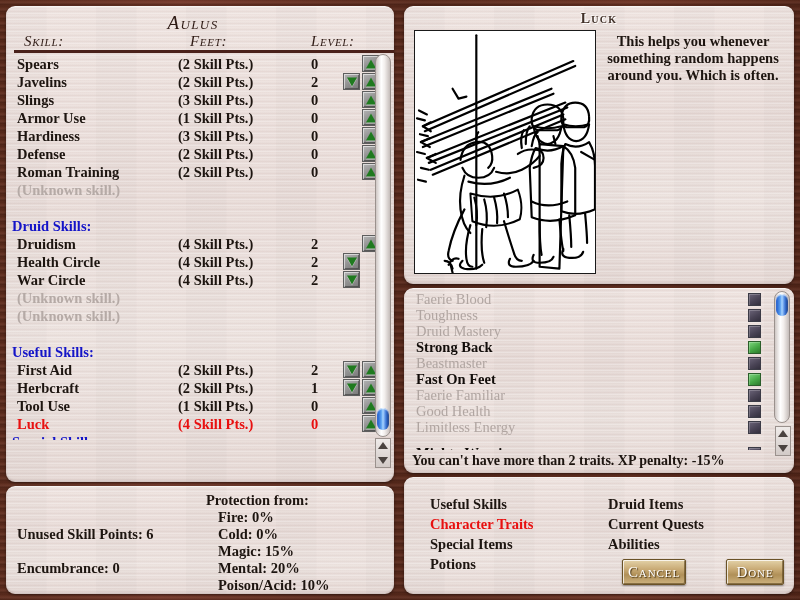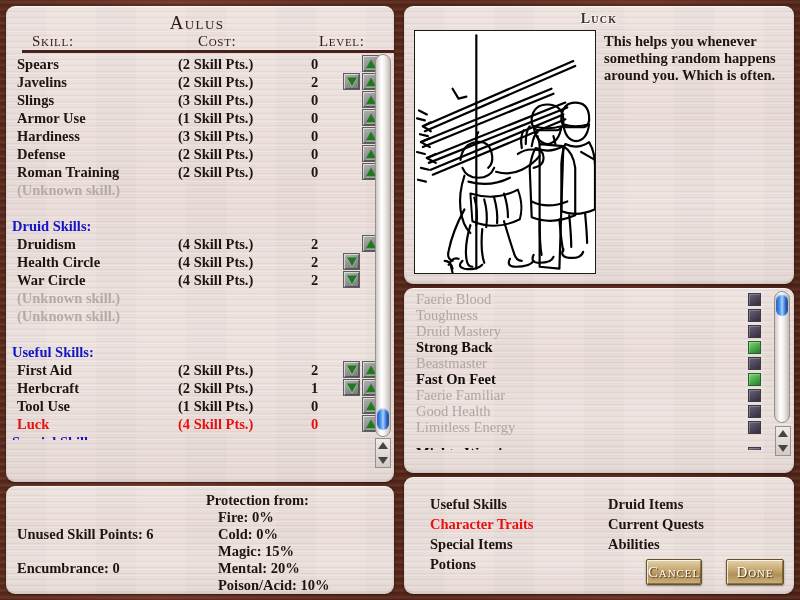--- a/index.html
+++ b/index.html
@@ -38,22 +38,23 @@
     border-radius: 9px;
     box-shadow: inset 0 1px 0 rgba(255,255,255,0.65),
                 inset 0 -1px 2px rgba(120,90,85,0.28),
                 0 1px 3px rgba(0,0,0,0.45);
   }
 
   
   #skill-window { left: 6px; top: 6px; width: 388px; height: 476px; }
 
   .sk-header {
-    position: absolute; left: 16px; right: 0; top: 0; height: 47px;
+    position: absolute; left: 8px; right: 0; top: 0; height: 47px;
     border-bottom: 3px solid #4a211a;
+    font-style: italic;
   }
   #char-name {
     position: absolute; top: 6px; left: 0; right: 0;
     text-align: center; font-size: 19px;
     font-variant: small-caps; letter-spacing: 1.4px;
     color: #2e1a14; text-indent: -22px;
   }
   .col-head {
     position: absolute; top: 27px; font-size: 15px;
     font-variant: small-caps; letter-spacing: .7px; color: #2e1a14;
@@ -150,21 +151,21 @@
     font-weight: bold; color: #403028;
     text-shadow: 1px 1px 0 #fff, -1px -1px 0 rgba(255,255,255,.7);
   }
   #info-pic {
     position: absolute; left: 10px; top: 24px; width: 182px; height: 244px;
     background: #ffffff; border: 1px solid #1a1a1a;
   }
   #info-pic svg { display: block; width: 100%; height: 100%; }
   #info-desc {
     position: absolute; left: 200px; top: 27px; right: 12px;
-    font-size: 14.5px; line-height: 17px; font-weight: bold; color: #1d1510;
+    font-size: 14.5px; line-height: 17px; font-weight: bold; color: #1d1510; text-align: center;
   }
 
   
   #traits-window { left: 404px; top: 288px; width: 390px; height: 185px; }
   #traits-list {
     position: absolute; left: 0; right: 0; top: 2px; height: 160px; overflow: hidden;
   }
   .trow { position: absolute; left: 0; right: 0; height: 17px; line-height: 17px; }
   .t-name {
     position: absolute; left: 12px; font-size: 14.5px; color: #b0a5a1; font-weight: normal;
@@ -209,34 +210,34 @@
     border-radius: 2px;
     box-shadow: inset 1px 1px 0 rgba(255,255,255,0.75),
                 inset -1px -1px 0 rgba(80,58,22,0.55),
                 0 1px 2px rgba(0,0,0,0.4);
     color: #ffffff;
     font-variant: small-caps; font-size: 15px; letter-spacing: .9px;
     line-height: 24px; text-align: center;
     text-shadow: 1px 1px 1px rgba(60,40,10,0.95);
     cursor: pointer;
   }
-  #btn-cancel { right: 92px; width: 56px; }
+  #btn-cancel { right: 108px; width: 64px; }
   #btn-done   { right: 10px; width: 58px; }
 </style>
 </head>
 <body>
 
 <div id="root">
 
   <div class="panel" id="skill-window">
 
     <div class="sk-header">
       <div id="char-name">Aulus</div>
       <div class="col-head" id="head-skill">Skill:</div>
-      <div class="col-head" id="head-cost">Cost:</div>
+      <div class="col-head" id="head-cost">Feet:</div>
       <div class="col-head" id="head-level">Level:</div>
     </div>
 
     <div class="sk-list" id="skill-rows">
         <div class="srow" style="top: 2px;">
           <span class="s-name">Spears</span>
           <span class="s-cost">(2 Skill Pts.)</span>
           <span class="s-level">0</span>
           <div class="btn-arrow up arr-up">
             <i></i>
@@ -518,20 +519,21 @@
       </div>
 
     <div id="tr-scroll">
       <div class="sb-thumb" id="tr-thumb"></div>
     </div>
     <div class="sb-arrows" id="tr-sb-arrows">
       <span class="u"></span>
       <span class="d"></span>
     </div>
 
+    <div id="trait-note">You can't have more than 2 traits. XP penalty: -15%</div>
   </div>
 
   <div class="panel" id="nav-window">
     <div id="nav-list-1">
         <div class="nav-item nav-col1" style="top: 19px;">Useful Skills</div>
         <div class="nav-item nav-col1 sel" style="top: 39px;">Character Traits</div>
         <div class="nav-item nav-col1" style="top: 59px;">Special Items</div>
         <div class="nav-item nav-col1" style="top: 79px;">Potions</div>
       </div>
     <div id="nav-list-2">

